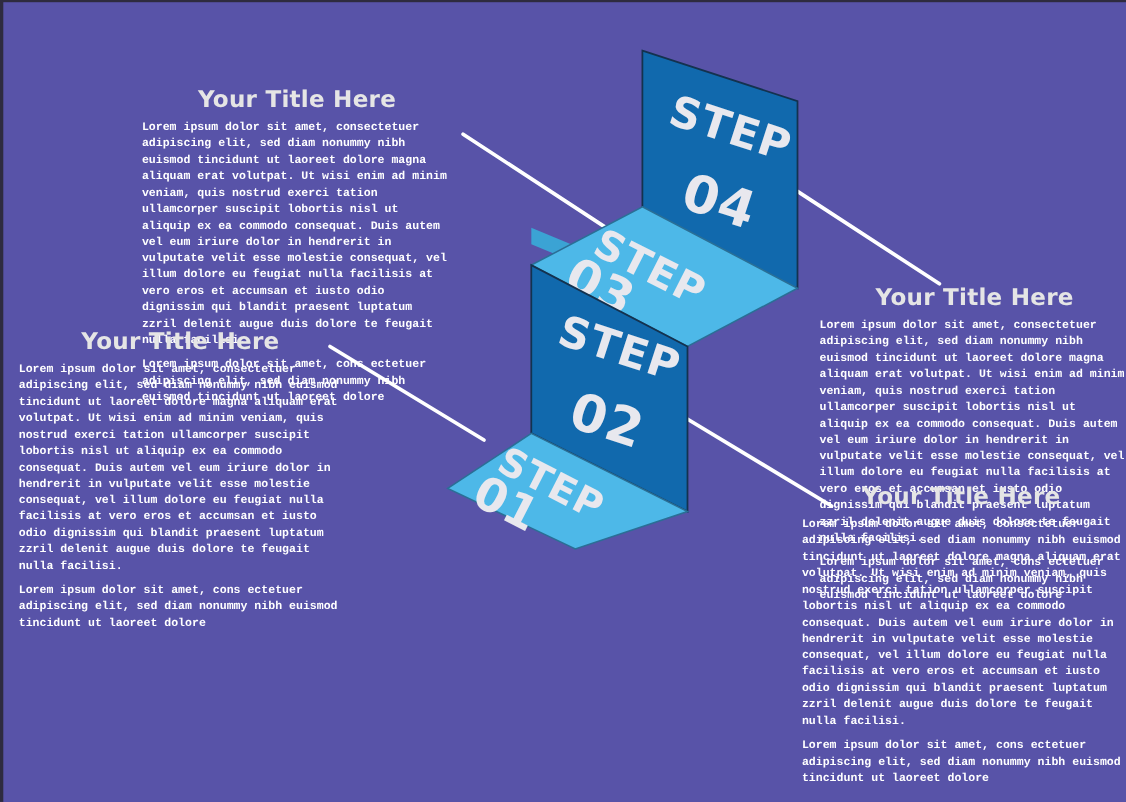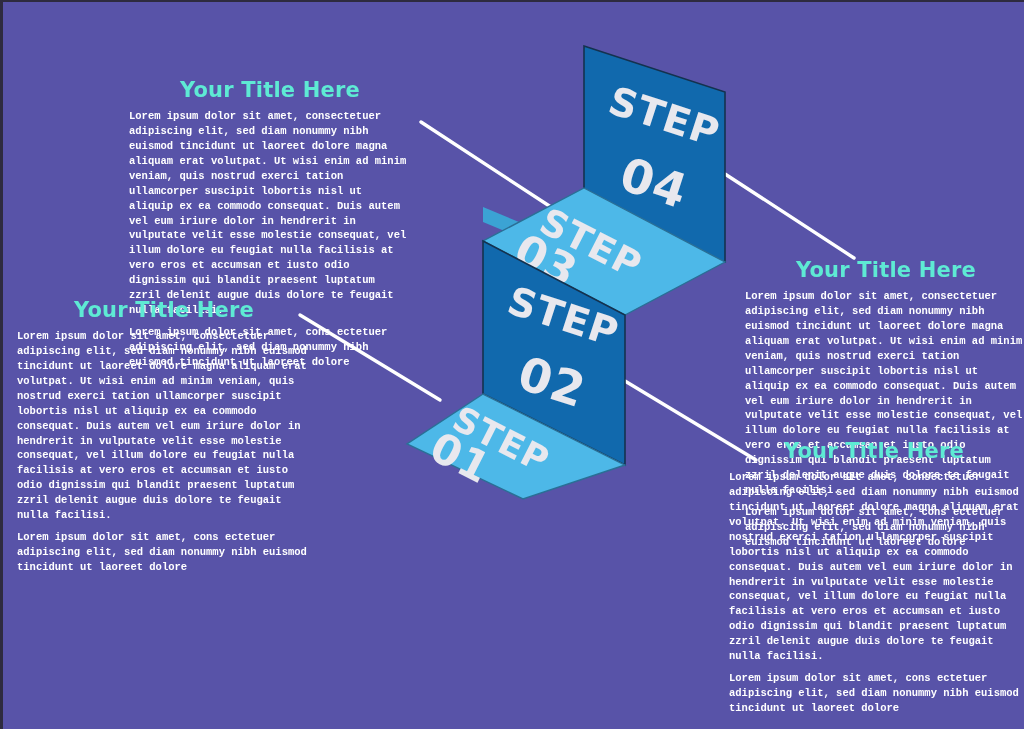--- a/index.html
+++ b/index.html
@@ -32,21 +32,21 @@
     height: 729px;
   }
   .txtblock {
     position: absolute;
     color: #ffffff;
   }
   .txtblock .title {
     font-family: "DejaVu Sans", sans-serif;
     font-size: 21px;
     font-weight: bold;
-    color: #5eead4;
+    color: #e5e5e5;
     text-align: center;
     letter-spacing: 0.2px;
     margin: 0 0 6px 0;
     line-height: 1.2;
   }
   .txtblock .body {
     font-family: Liberation Mono, monospace;
     font-size: 10.5px;
     font-weight: bold;
     color: #ffffff;

